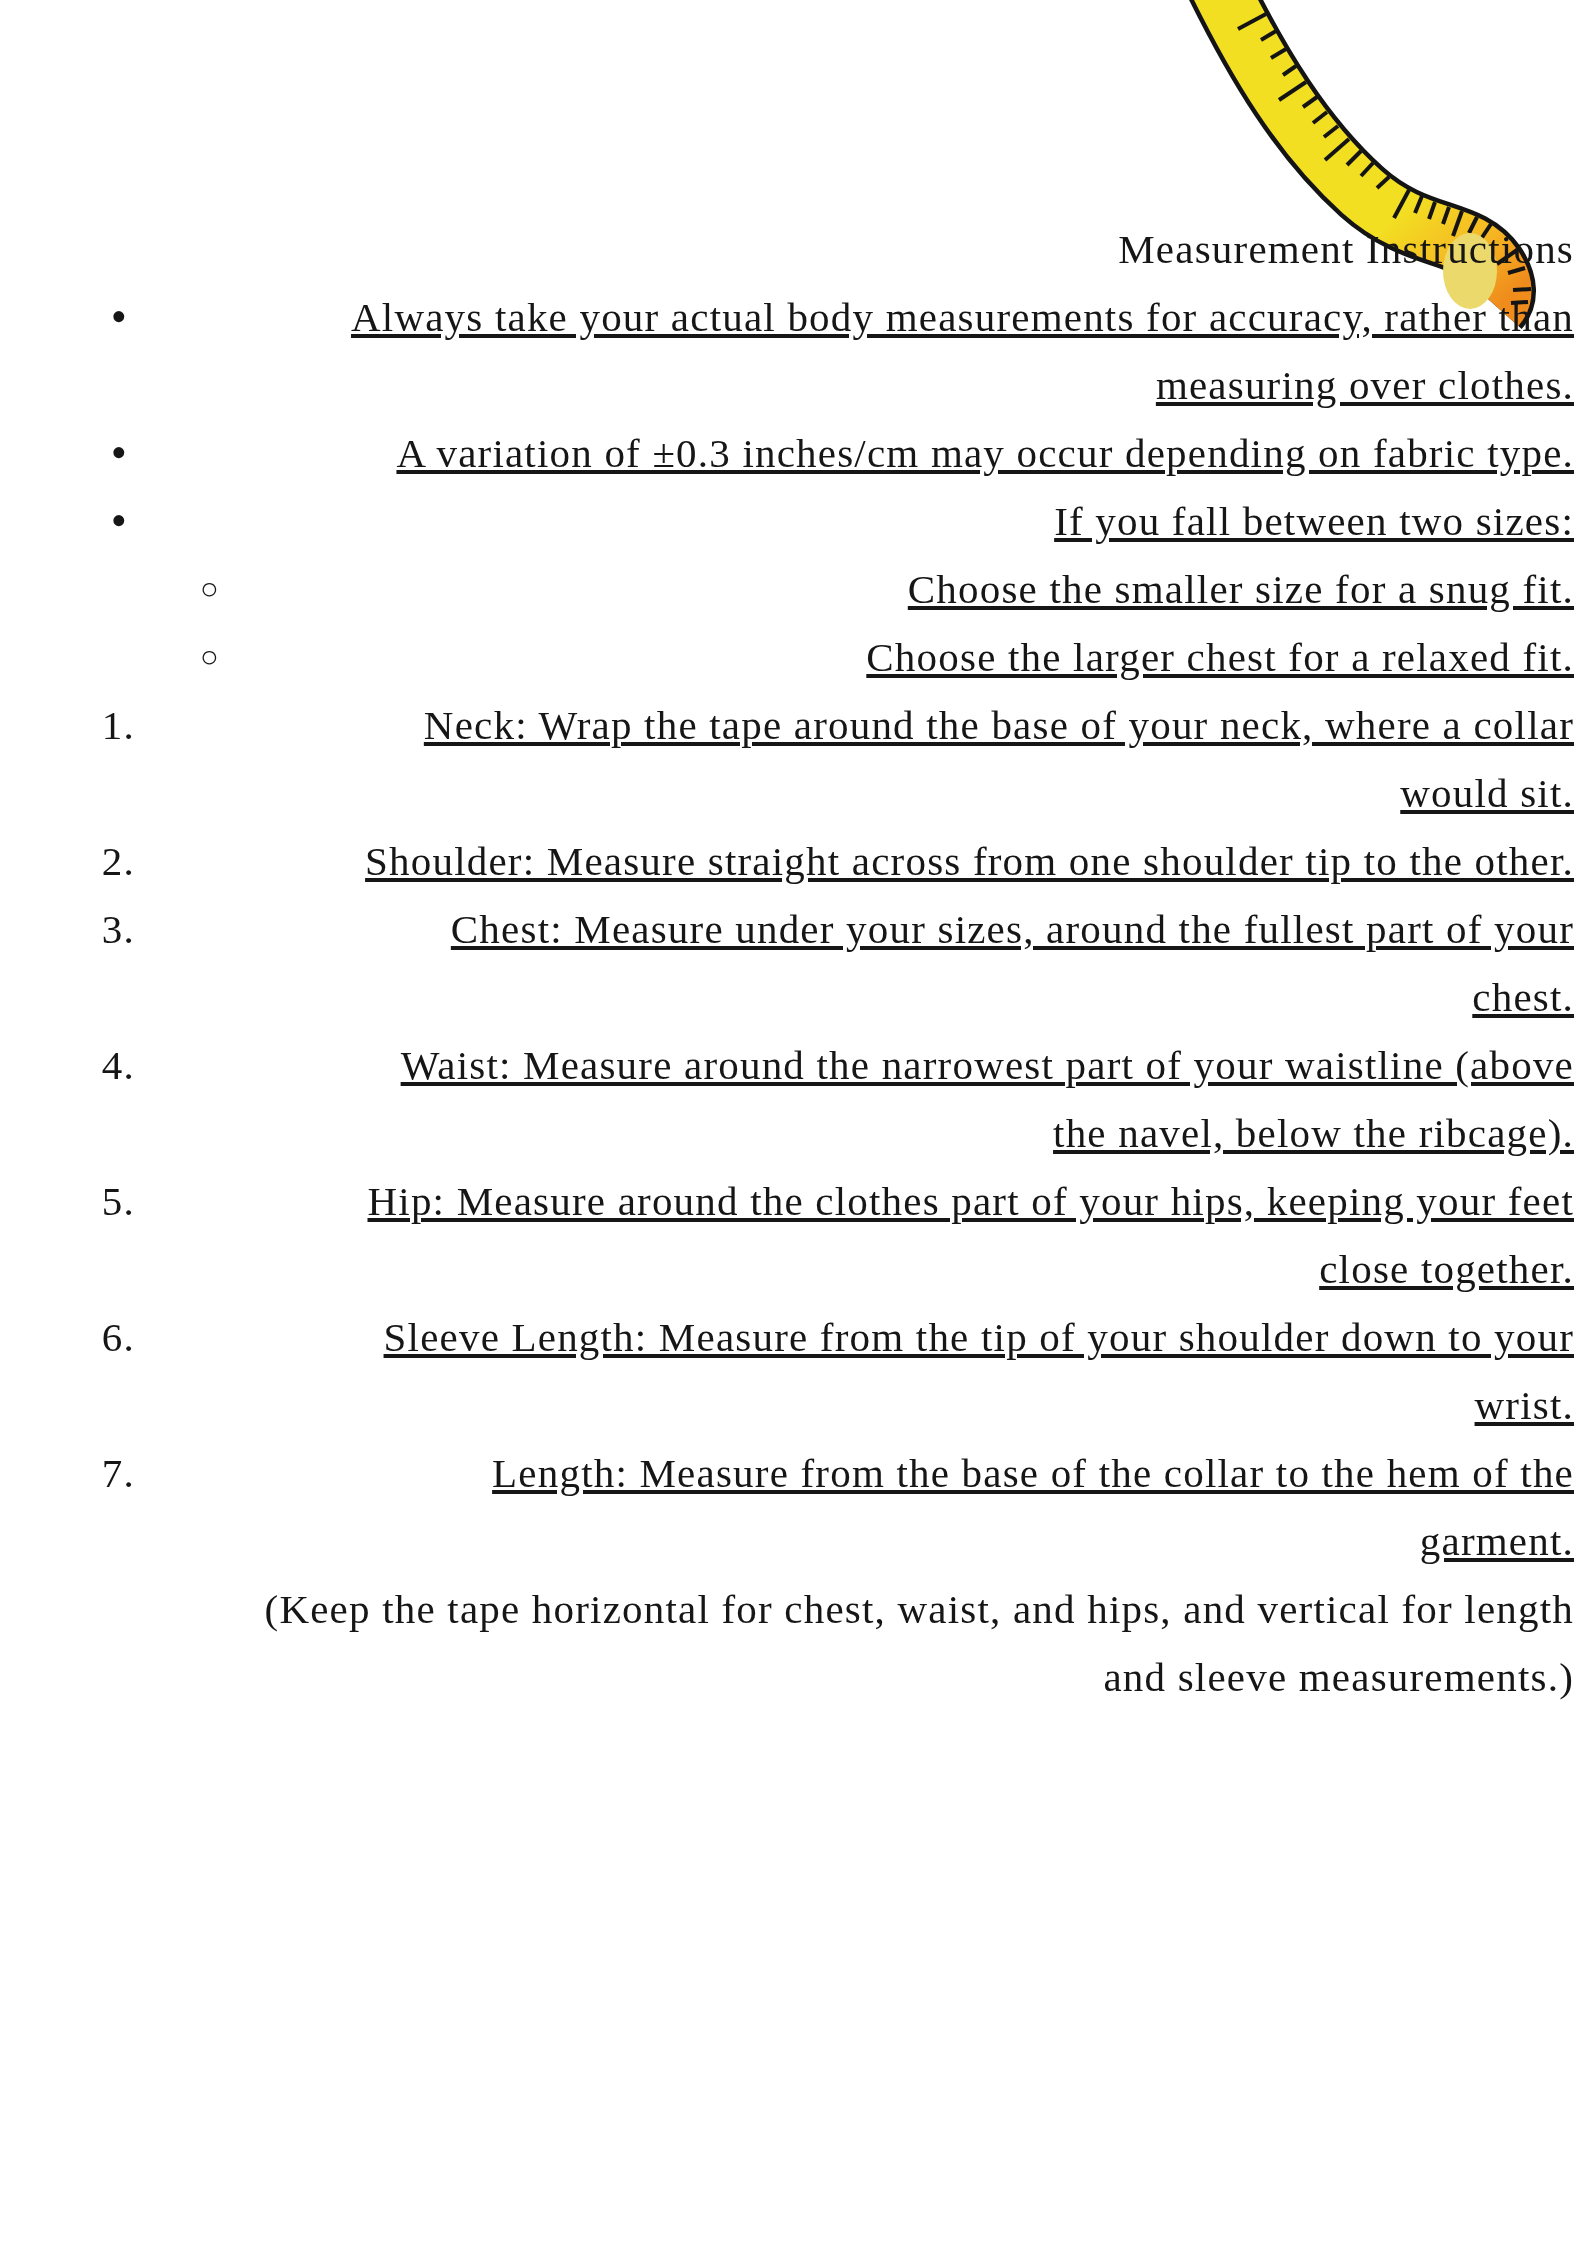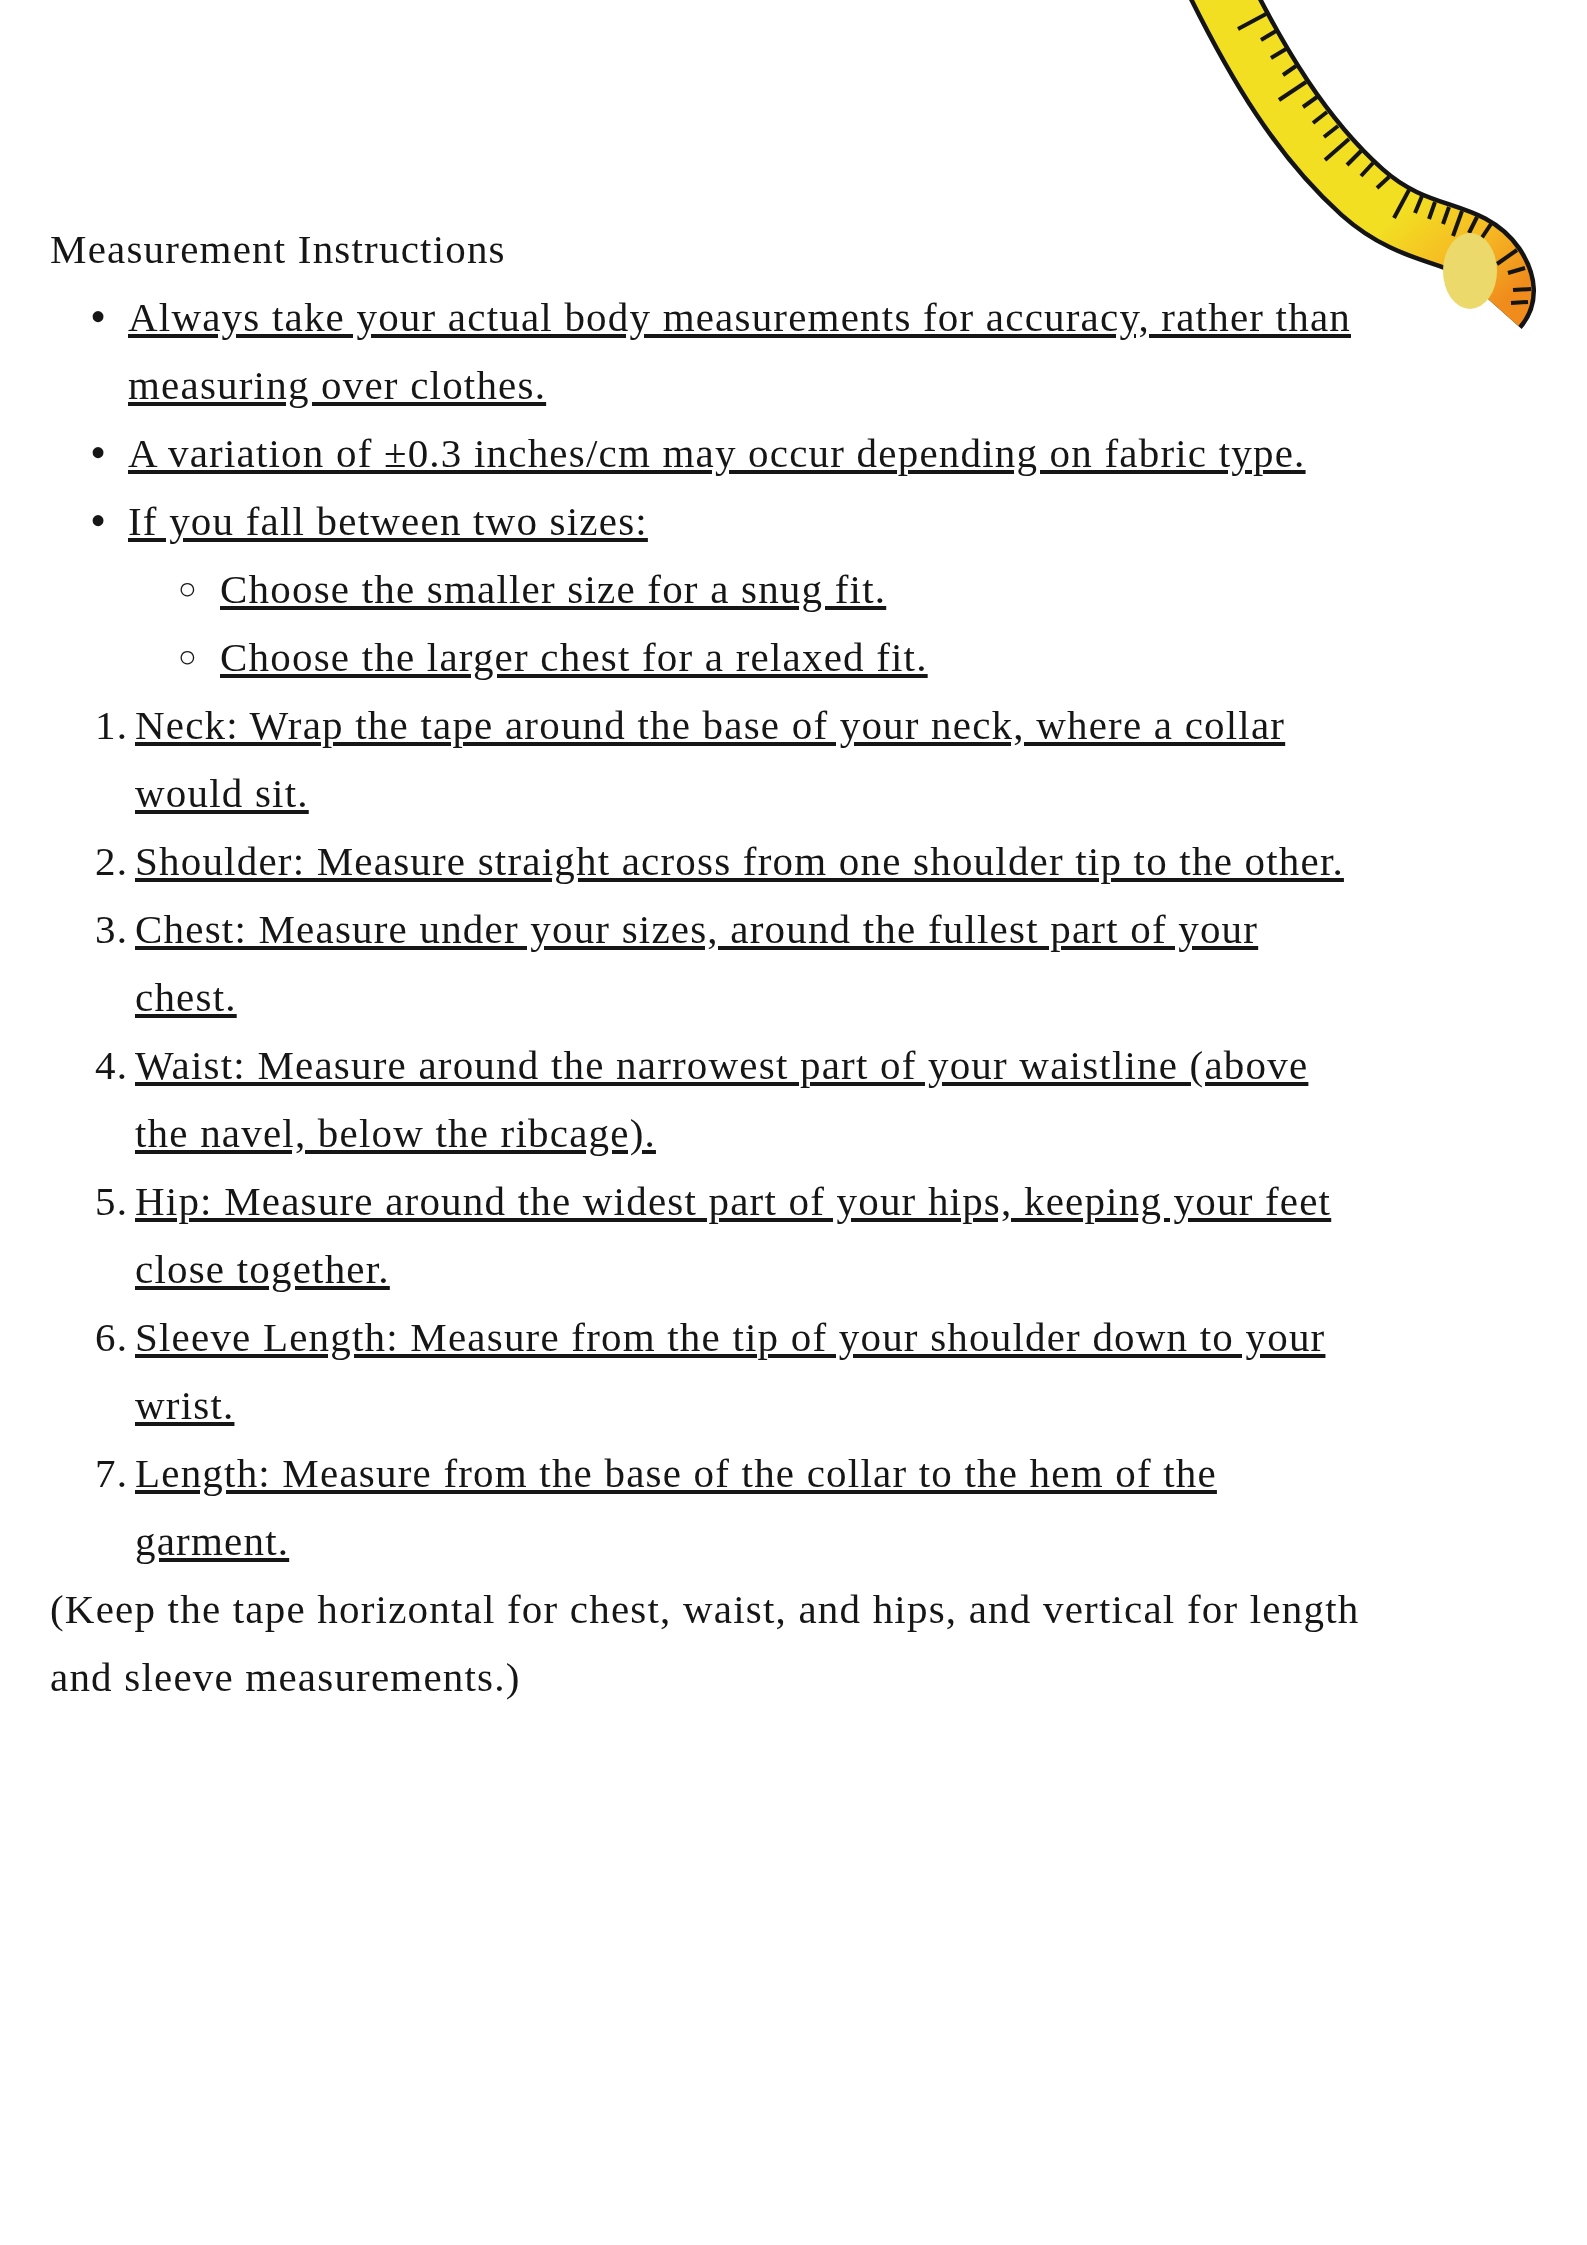--- a/index.html
+++ b/index.html
@@ -10,20 +10,21 @@
     background: #ffffff;
     overflow: hidden;
     font-family: "Liberation Serif", serif;
     color: #161616;
   }
   .page {
     position: relative;
     width: 1587px;
     height: 2245px;
     background: #ffffff;
+    text-align: right;
   }
   .doc {
     position: absolute;
     left: 50px;
     top: 215px;
     width: 1524px;
     font-size: 41px;
     line-height: 68px;
     letter-spacing: 1.2px;
   }
@@ -152,21 +153,21 @@
         <span class="txt">Chest: Measure under your sizes, around the fullest part of your
 chest.</span>
       </li>
       <li class="item step">
         <span class="num">4.</span>
         <span class="txt">Waist: Measure around the narrowest part of your waistline (above
 the navel, below the ribcage).</span>
       </li>
       <li class="item step">
         <span class="num">5.</span>
-        <span class="txt">Hip: Measure around the widest part of your hips, keeping your feet
+        <span class="txt">Hip: Measure around the clothes part of your hips, keeping your feet
 close together.</span>
       </li>
       <li class="item step">
         <span class="num">6.</span>
         <span class="txt">Sleeve Length: Measure from the tip of your shoulder down to your
 wrist.</span>
       </li>
       <li class="item step">
         <span class="num">7.</span>
         <span class="txt">Length: Measure from the base of the collar to the hem of the

